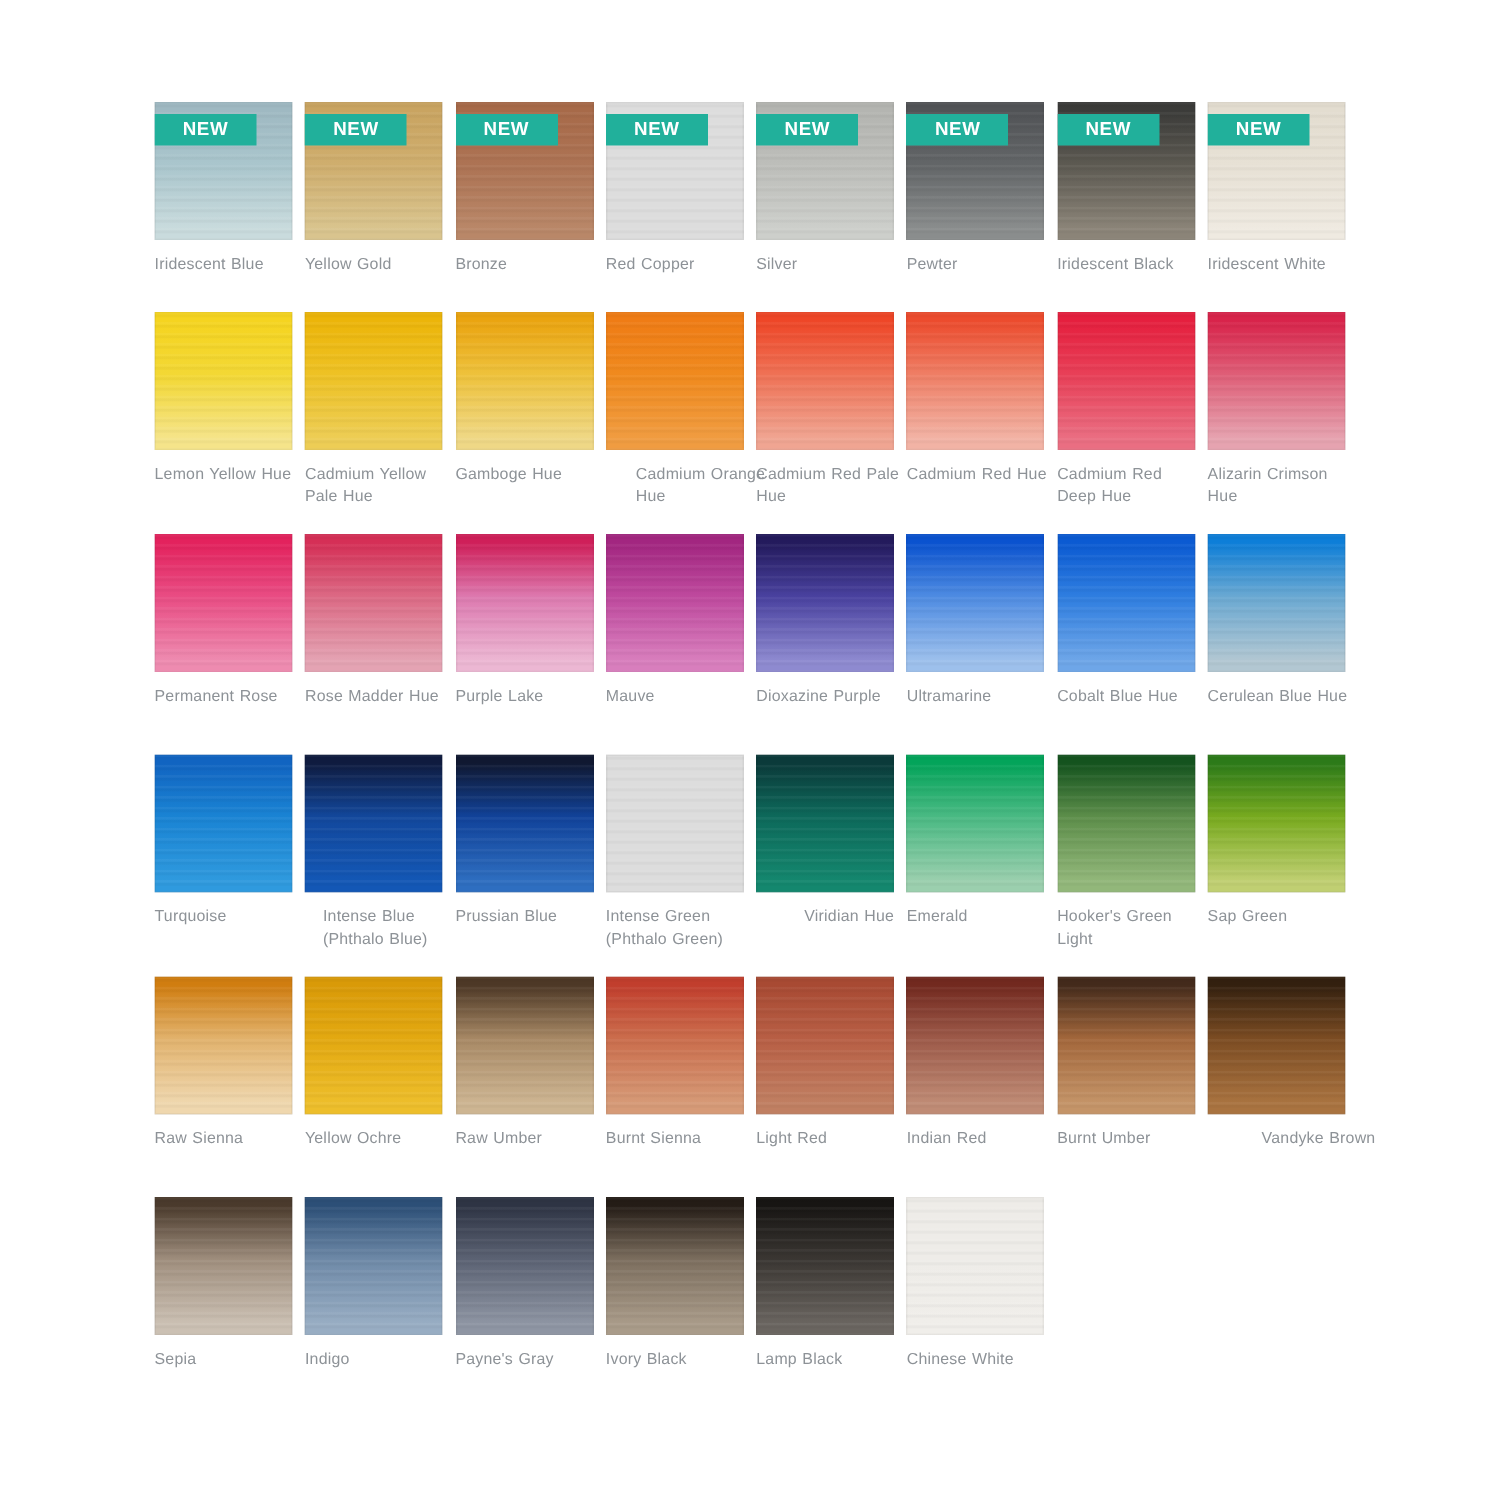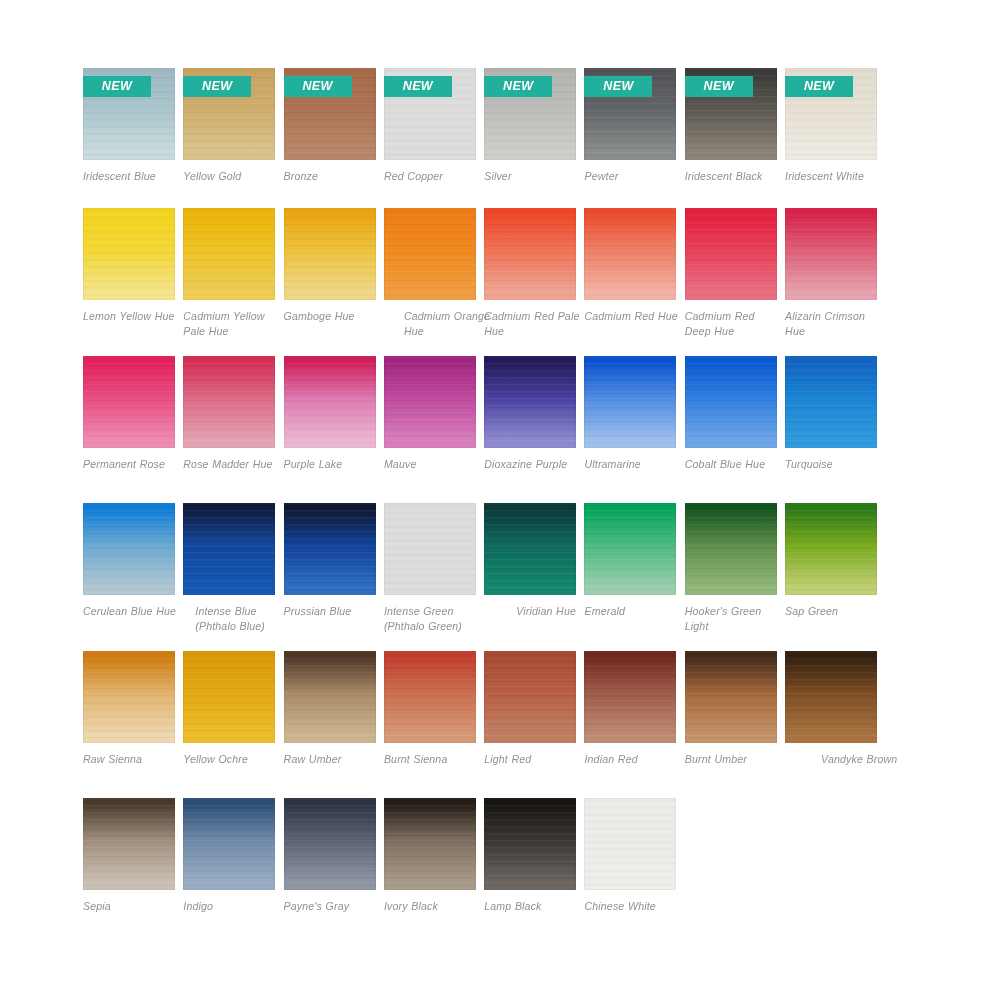--- a/index.html
+++ b/index.html
@@ -18,28 +18,27 @@
   #chart-root {
     position: relative;
     width: 1000px;
     height: 1000px;
     background: #ffffff;
     box-sizing: border-box;
   }
 
   .grid {
     position: absolute;
-    left: 83px;
+    left: 103px;
     top: 68px;
     width: 794px;
     display: grid;
     grid-template-columns: repeat(8, 92px);
     column-gap: 8.3px;
     row-gap: 0px;
-    font-style: italic;
   }
 
   .swatch-cell {
     width: 92px;
     position: relative;
     box-sizing: border-box;
   }
 
   
   .row-h-1 { height: 140px; }
@@ -302,33 +301,33 @@
       <div class="swatch-cell row-h-n">
         <div class="chip">
           <div class="paint" style="background: linear-gradient(rgb(11, 90, 210) 0%, rgb(11, 90, 210) 6%, rgb(47, 126, 224) 46%, rgb(110, 166, 232) 92%, rgb(110, 166, 232) 100%);"></div>
           <div class="grain"></div>
           <div class="edge"></div>
         </div>
         <div class="label" style="color: rgb(141, 146, 151);">Cobalt Blue Hue</div>
       </div>
       <div class="swatch-cell row-h-n">
         <div class="chip">
+          <div class="paint" style="background: linear-gradient(rgb(13, 126, 216) 0%, rgb(13, 126, 216) 6%, rgb(107, 169, 210) 46%, rgb(178, 199, 210) 92%, rgb(178, 199, 210) 100%);"></div>
+          <div class="grain"></div>
+          <div class="edge"></div>
+        </div>
+        <div class="label" style="color: rgb(141, 146, 151);">Cerulean Blue Hue</div>
+      </div>
+      <div class="swatch-cell row-h-n">
+        <div class="chip">
           <div class="paint" style="background: linear-gradient(rgb(17, 100, 193) 0%, rgb(17, 100, 193) 6%, rgb(26, 132, 212) 46%, rgb(47, 154, 222) 92%, rgb(47, 154, 222) 100%);"></div>
           <div class="grain"></div>
           <div class="edge"></div>
         </div>
         <div class="label" style="color: rgb(141, 146, 151);">Turquoise</div>
-      </div>
-      <div class="swatch-cell row-h-n">
-        <div class="chip">
-          <div class="paint" style="background: linear-gradient(rgb(13, 126, 216) 0%, rgb(13, 126, 216) 6%, rgb(107, 169, 210) 46%, rgb(178, 199, 210) 92%, rgb(178, 199, 210) 100%);"></div>
-          <div class="grain"></div>
-          <div class="edge"></div>
-        </div>
-        <div class="label" style="color: rgb(141, 146, 151);">Cerulean Blue Hue</div>
       </div>
       <div class="swatch-cell row-h-n">
         <div class="chip">
           <div class="paint" style="background: linear-gradient(rgb(15, 27, 63) 0%, rgb(15, 27, 63) 6%, rgb(18, 72, 157) 46%, rgb(19, 87, 181) 92%, rgb(19, 87, 181) 100%);"></div>
           <div class="grain"></div>
           <div class="edge"></div>
         </div>
         <div class="label" style="color: rgb(141, 146, 151); margin-left: 12px;">Intense Blue (Phthalo Blue)</div>
       </div>
       <div class="swatch-cell row-h-n">

